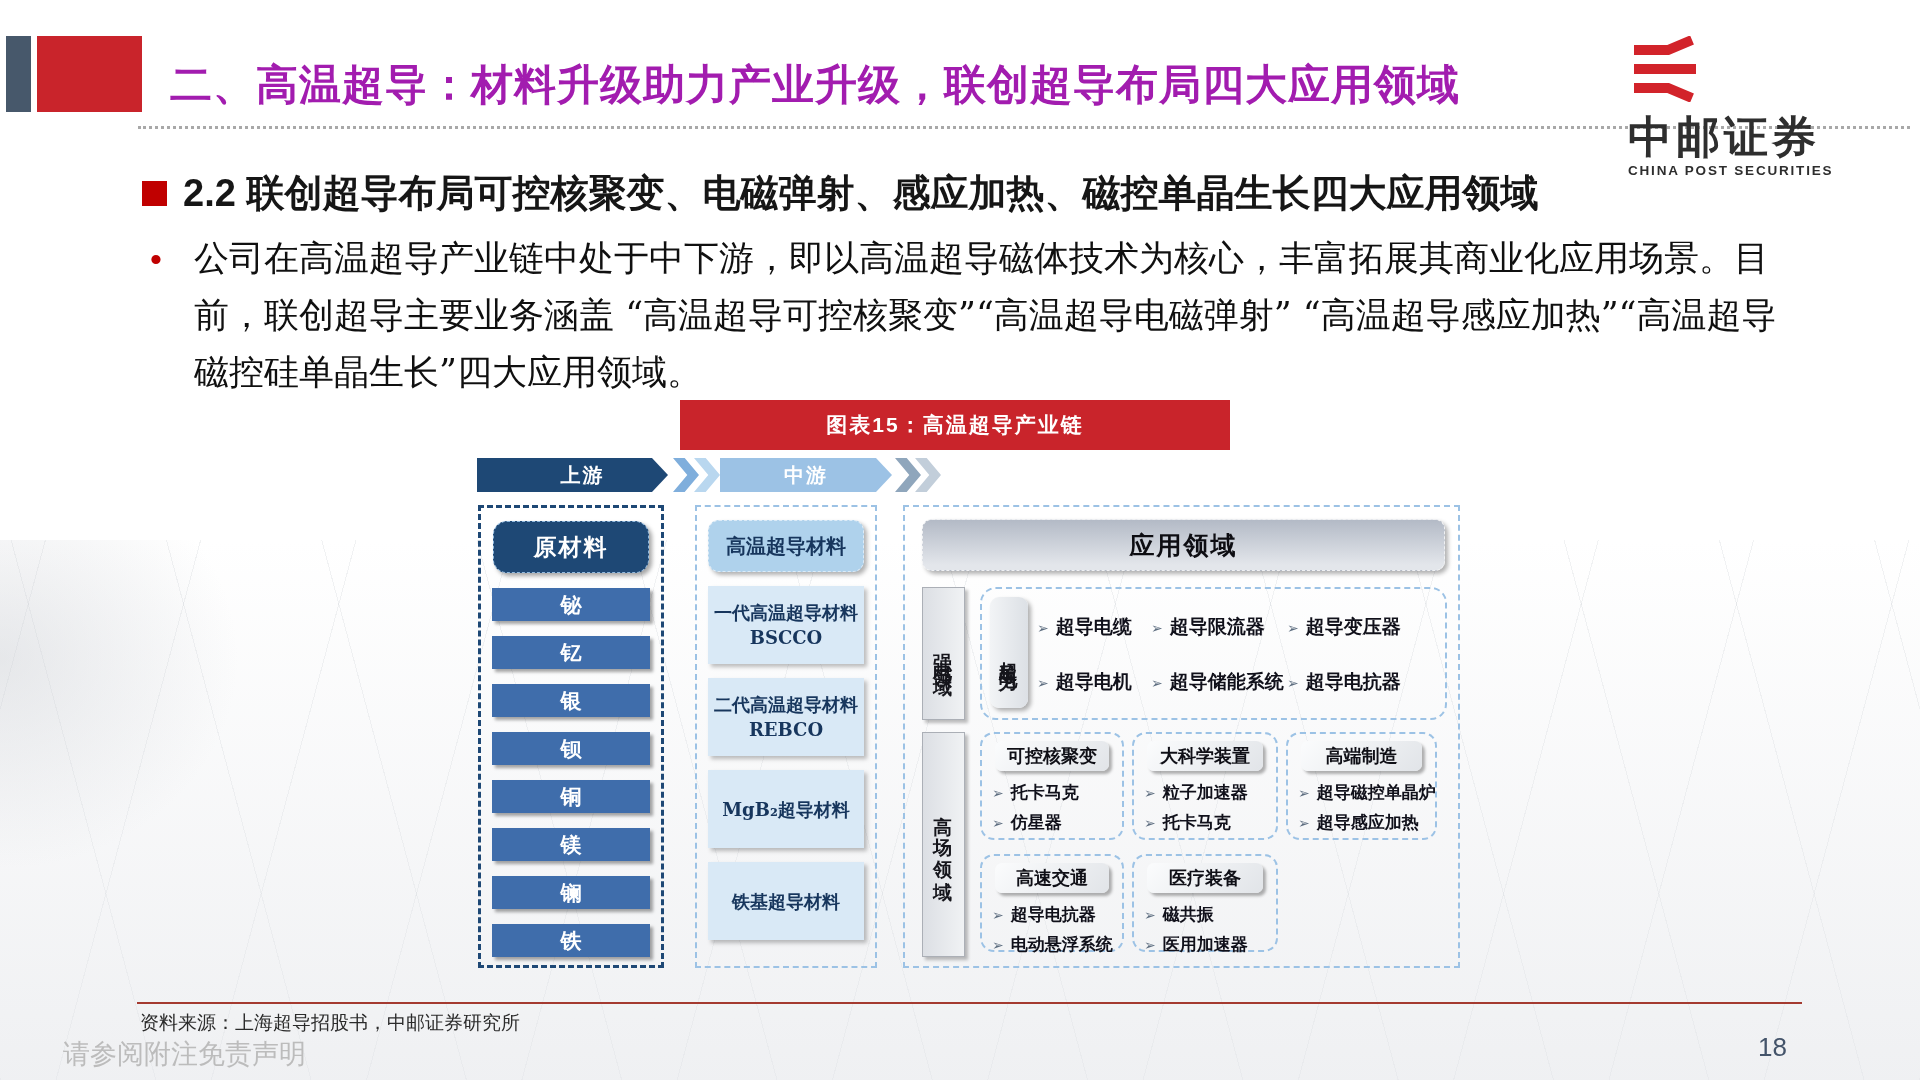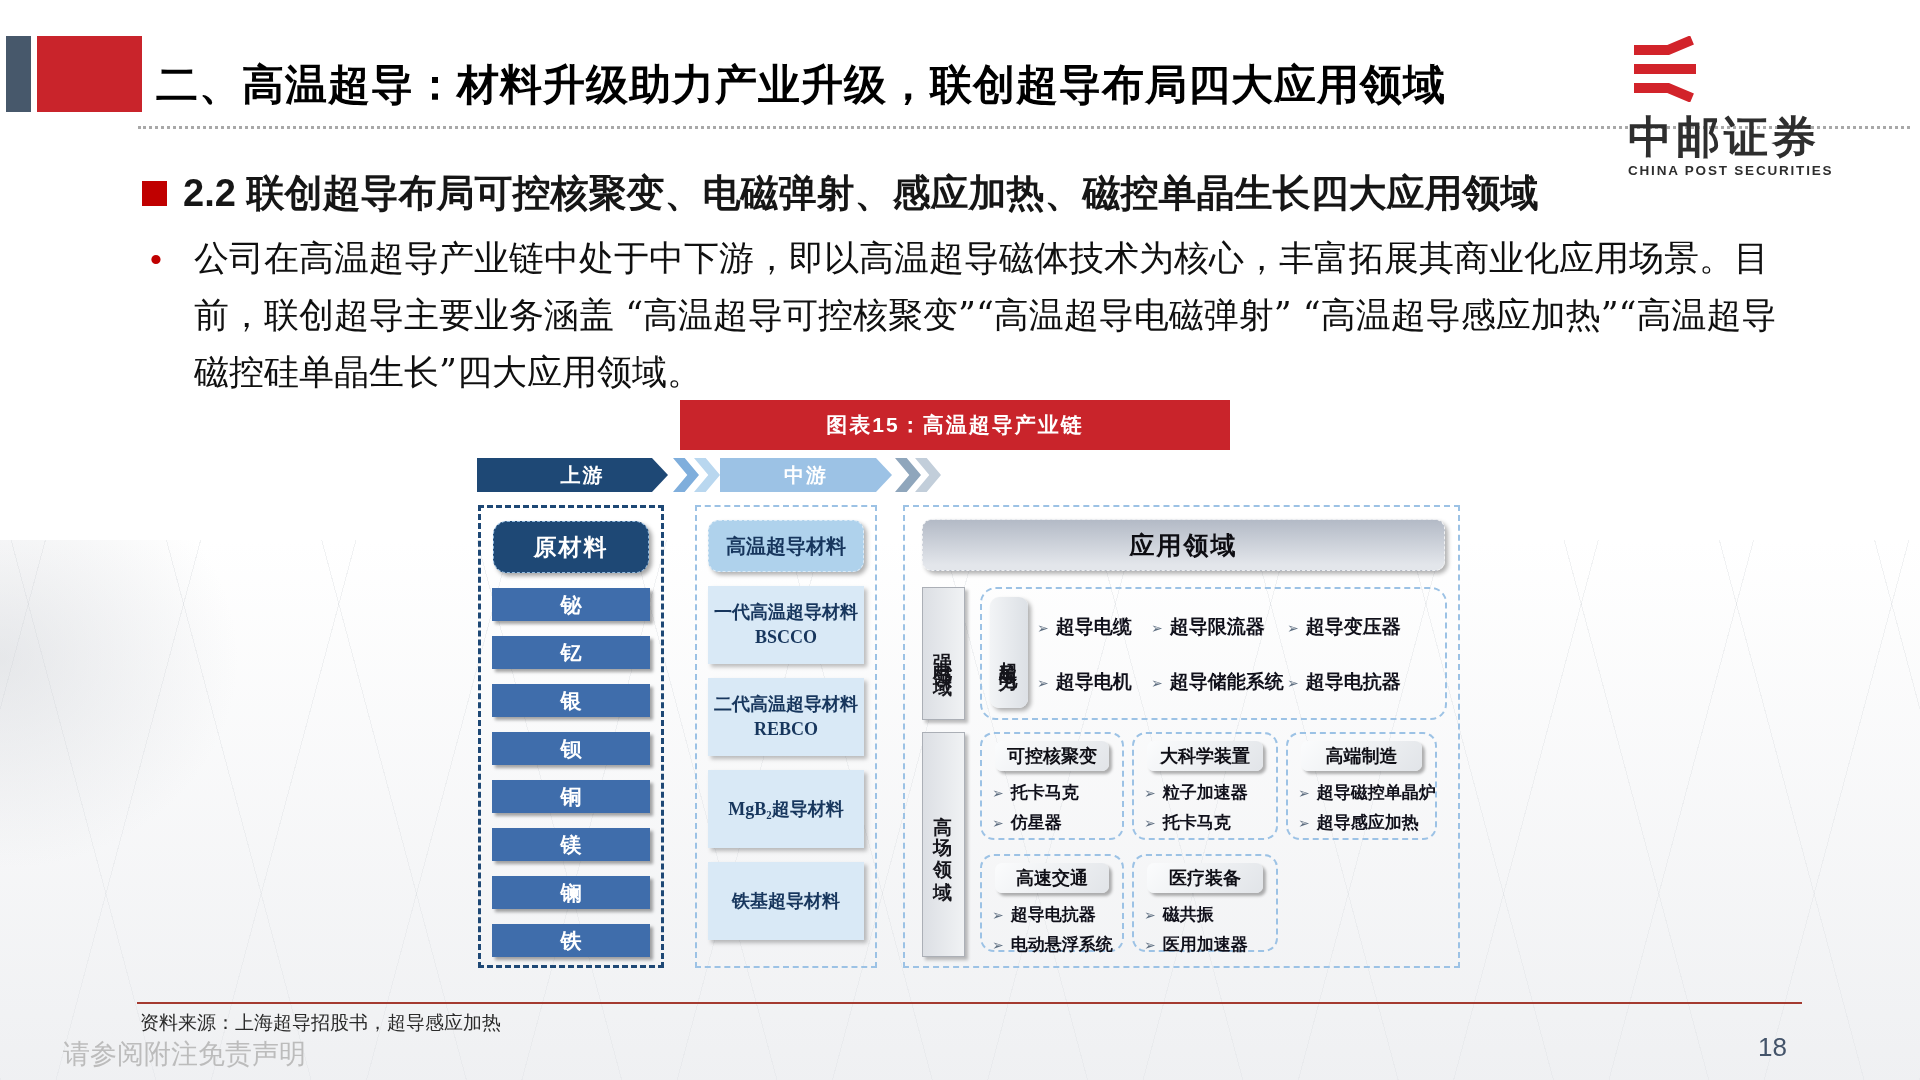--- a/index.html
+++ b/index.html
@@ -12,22 +12,22 @@
     background:
       radial-gradient(ellipse 340px 300px at 0% 22%, rgba(204,207,212,.45), transparent 70%),
       linear-gradient(180deg, rgba(255,255,255,0) 0%, rgba(226,228,232,.55) 100%),
       repeating-linear-gradient(75deg,  rgba(140,150,160,.12) 0 1px, transparent 1px 150px),
       repeating-linear-gradient(-75deg, rgba(140,150,160,.12) 0 1px, transparent 1px 150px);
   }
 
   .bar-slate { position:absolute; left:6px; top:36px; width:25px; height:76px; background:#47586B; }
   .bar-red   { position:absolute; left:37px; top:36px; width:105px; height:76px; background:#C9242B; }
 
-  .main-title { position:absolute; left:156px; top:58px; width:1450px;
-    color:#000000; font-size:42px; font-weight:700; letter-spacing:1px; line-height:54px; }
+  .main-title { position:absolute; left:170px; top:58px; width:1450px;
+    color:#a21caf; font-size:42px; font-weight:700; letter-spacing:1px; line-height:54px; }
 
   .dotted-sep { position:absolute; left:138px; top:126px; width:1772px; height:0;
     border-top:3px dotted #A8A8A8; }
 
   
   .logo { position:absolute; left:1628px; top:36px; display:flex; align-items:flex-start; gap:12px;flex-direction:column; }
   .logo-text { display:flex; flex-direction:column; }
   .logo-cn { font-size:44px; font-weight:700; color:#2E2E2E; letter-spacing:4px; line-height:46px; }
   .logo-en { font-size:13.5px; font-weight:700; color:#2E2E2E; letter-spacing:1.8px; margin-top:3px; }
 
@@ -74,21 +74,21 @@
     font-size:21px; font-weight:700; display:flex; align-items:center; justify-content:center;
     box-shadow:3px 3px 3px rgba(0,0,0,.35); }
 
   .mid-header { margin:13px auto 0; width:156px; height:52px; background:#AFD2EC;
     border:1px dashed #DCEBF7; border-radius:11px; color:#17365D; font-size:20px; font-weight:700;
     display:flex; align-items:center; justify-content:center;
     box-shadow:3px 3px 4px rgba(0,0,0,.3); }
   .mid-box { margin:14px auto 0; width:156px; height:78px; background:#D9E9F6; color:#17365D;
     font-size:18px; font-weight:700; line-height:25px; text-align:center;
     display:flex; flex-direction:column; align-items:center; justify-content:center;
-    box-shadow:3px 3px 4px rgba(0,0,0,.25);font-family:Liberation Serif, serif; }
+    box-shadow:3px 3px 4px rgba(0,0,0,.25); }
   .mid-box:first-of-type { margin-top:15px; }
 
   .app-header { position:absolute; left:17px; top:12px; width:523px; height:52px;
     background:linear-gradient(180deg,#B3BAC6 0%, #E3E6EB 90%); border:1px dashed #F0F1F3;
     border-radius:10px; color:#0D0D12; font-size:25px; font-weight:700; letter-spacing:2px;
     display:flex; align-items:center; justify-content:center; box-shadow:3px 3px 4px rgba(0,0,0,.3); }
 
   .vlabel { position:absolute; background:linear-gradient(90deg,#DCDFE4,#F0F2F4);
     border:1px solid #ABAFB6; box-shadow:3px 3px 3px rgba(0,0,0,.25);
     writing-mode:vertical-rl; text-orientation:upright;
@@ -259,16 +259,16 @@
         <div class="group-title">医疗装备</div>
         <div class="group-items">
           <div class="g-item"><span class="ag">➢</span><span>磁共振</span></div>
           <div class="g-item"><span class="ag">➢</span><span>医用加速器</span></div>
         </div>
       </div>
     </div>
   </div>
 
   <div class="src-divider"></div>
-  <div class="source">资料来源：上海超导招股书，超导感应加热</div>
+  <div class="source">资料来源：上海超导招股书，中邮证券研究所</div>
   <div class="disclaimer">请参阅附注免责声明</div>
   <div class="pagenum">18</div>
 </div>
 
 </body></html>

